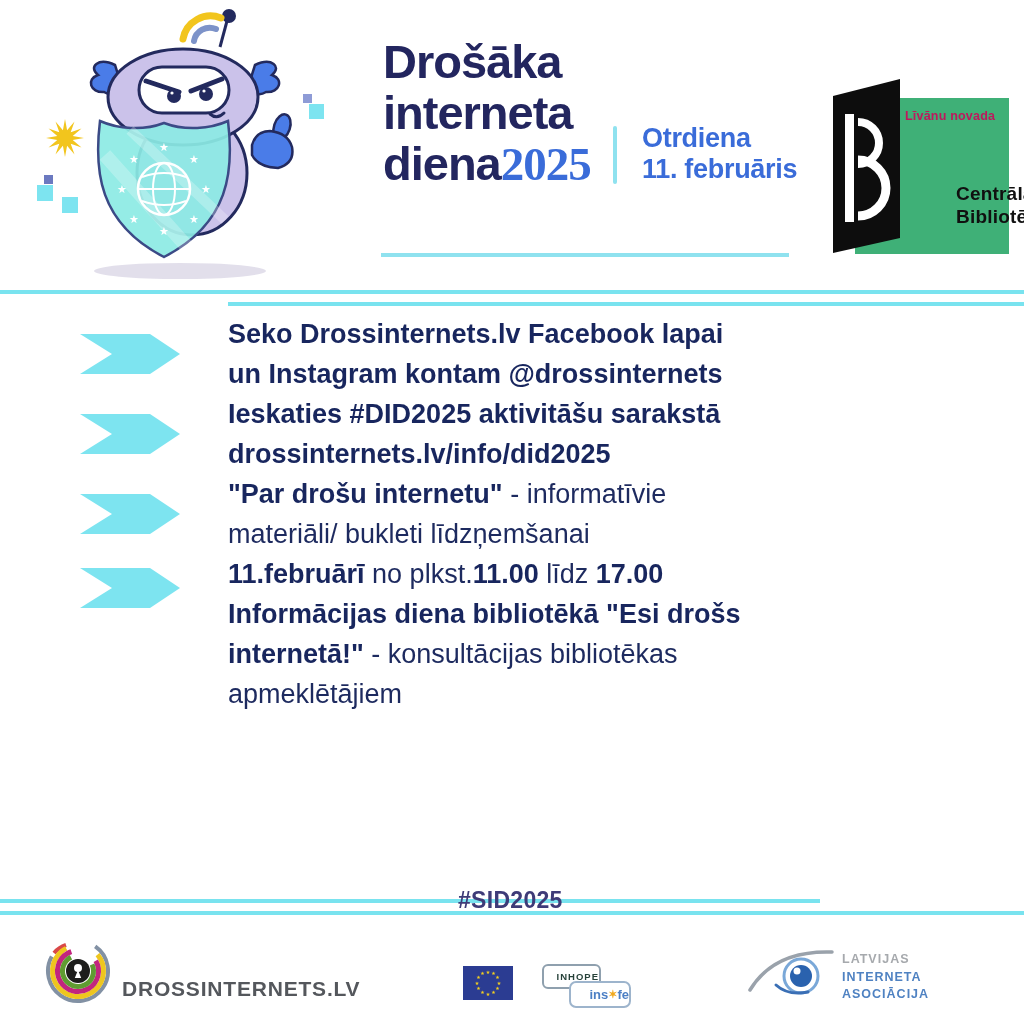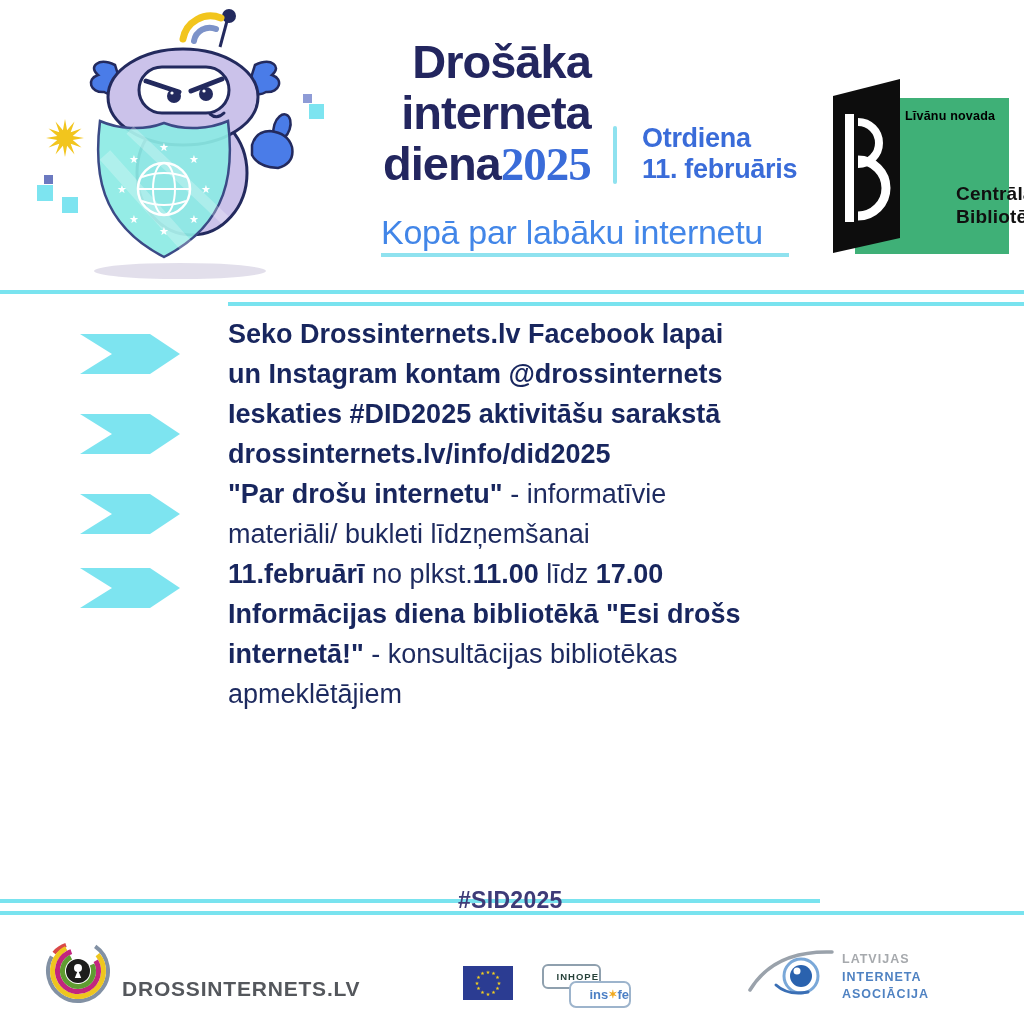--- a/index.html
+++ b/index.html
@@ -7,34 +7,34 @@
     --cyan:#7de4f0; --line-cyan:#79e3ef; --green:#3fb077; --eu-blue:#2b3c92;
     --star-yellow:#f5d01e; --sid-purple:#3e3b78; --gray-text:#54575c;
     --lia-gray:#a6a9ad; --lia-blue:#4f82c2;
   }
   html,body{margin:0;padding:0;background:#fff;}
   .page{position:relative;width:1024px;height:1024px;background:#ffffff;overflow:hidden;
         font-family:"Liberation Sans",sans-serif;}
 
   
   .title-block{position:absolute;left:383px;top:36px;color:var(--navy);
-    font-size:47px;line-height:51px;font-weight:800;letter-spacing:-1px;text-align:right;}
+    font-size:47px;line-height:51px;font-weight:800;letter-spacing:-1px;}
   .title-year{color:var(--blue);font-weight:700;font-family:Liberation Serif, serif;}
   .date-divider{position:absolute;left:613px;top:126px;width:4px;height:58px;background:#8fe2ef;border-radius:2px;}
   .date-block{position:absolute;left:642px;top:123px;color:var(--blue);
     font-size:27px;line-height:31px;font-weight:600;letter-spacing:-0.3px;}
   .tagline{position:absolute;left:381px;top:213px;color:var(--tag-blue);
     font-size:34px;font-weight:500;letter-spacing:-0.3px;}
   .tagline-underline{position:absolute;left:381px;top:253px;width:408px;height:4px;background:#8fe2ef;}
 
   
   .library-logo{position:absolute;left:828px;top:76px;width:184px;height:182px;}
   .library-green{position:absolute;left:27px;top:22px;width:154px;height:156px;background:var(--green);}
   .library-book{position:absolute;left:0;top:0;}
-  .library-region{position:absolute;left:77px;top:33px;width:100px;color:#000000;
+  .library-region{position:absolute;left:77px;top:33px;width:100px;color:#be185d;
     font-size:12.5px;font-weight:700;letter-spacing:0.2px;}
   .library-name{position:absolute;left:80px;top:106px;color:#101010;
     font-size:19px;line-height:23px;font-weight:700;letter-spacing:0.2px;margin-left:48px;}
 
   
   .sep{position:absolute;background:var(--line-cyan);height:4px;}
   .sep-h1{left:0;top:290px;width:1024px;}
   .sep-h2{left:228px;top:302px;width:796px;}
   .sep-f1{left:0;top:899px;width:820px;}
   .sep-f2{left:0;top:911px;width:1024px;}
@@ -144,21 +144,20 @@
   <div class="title-block">
     <div>Drošāka</div>
     <div>interneta</div>
     <div><span>diena</span><span class="title-year">2025</span></div>
   </div>
   <div class="date-divider"></div>
   <div class="date-block">
     <div>Otrdiena</div>
     <div>11. februāris</div>
   </div>
-  <div class="tagline">Kopā par labāku internetu</div>
   <div class="tagline-underline"></div>
 
   <div class="library-logo">
     <div class="library-green"></div>
     <svg class="library-book" width="75" height="182" viewBox="0 0 75 182">
       <polygon points="5,20 72,3 72,162 5,177" fill="#0d0d0d"></polygon>
       <rect x="17" y="38" width="9" height="108" fill="#ffffff"></rect>
       <path d="M30,46 A21,21 0 0 1 30,88" stroke="#ffffff" stroke-width="8" fill="none"></path>
       <path d="M30,84 A28,28 0 0 1 30,140" stroke="#ffffff" stroke-width="9" fill="none"></path>
     </svg>

